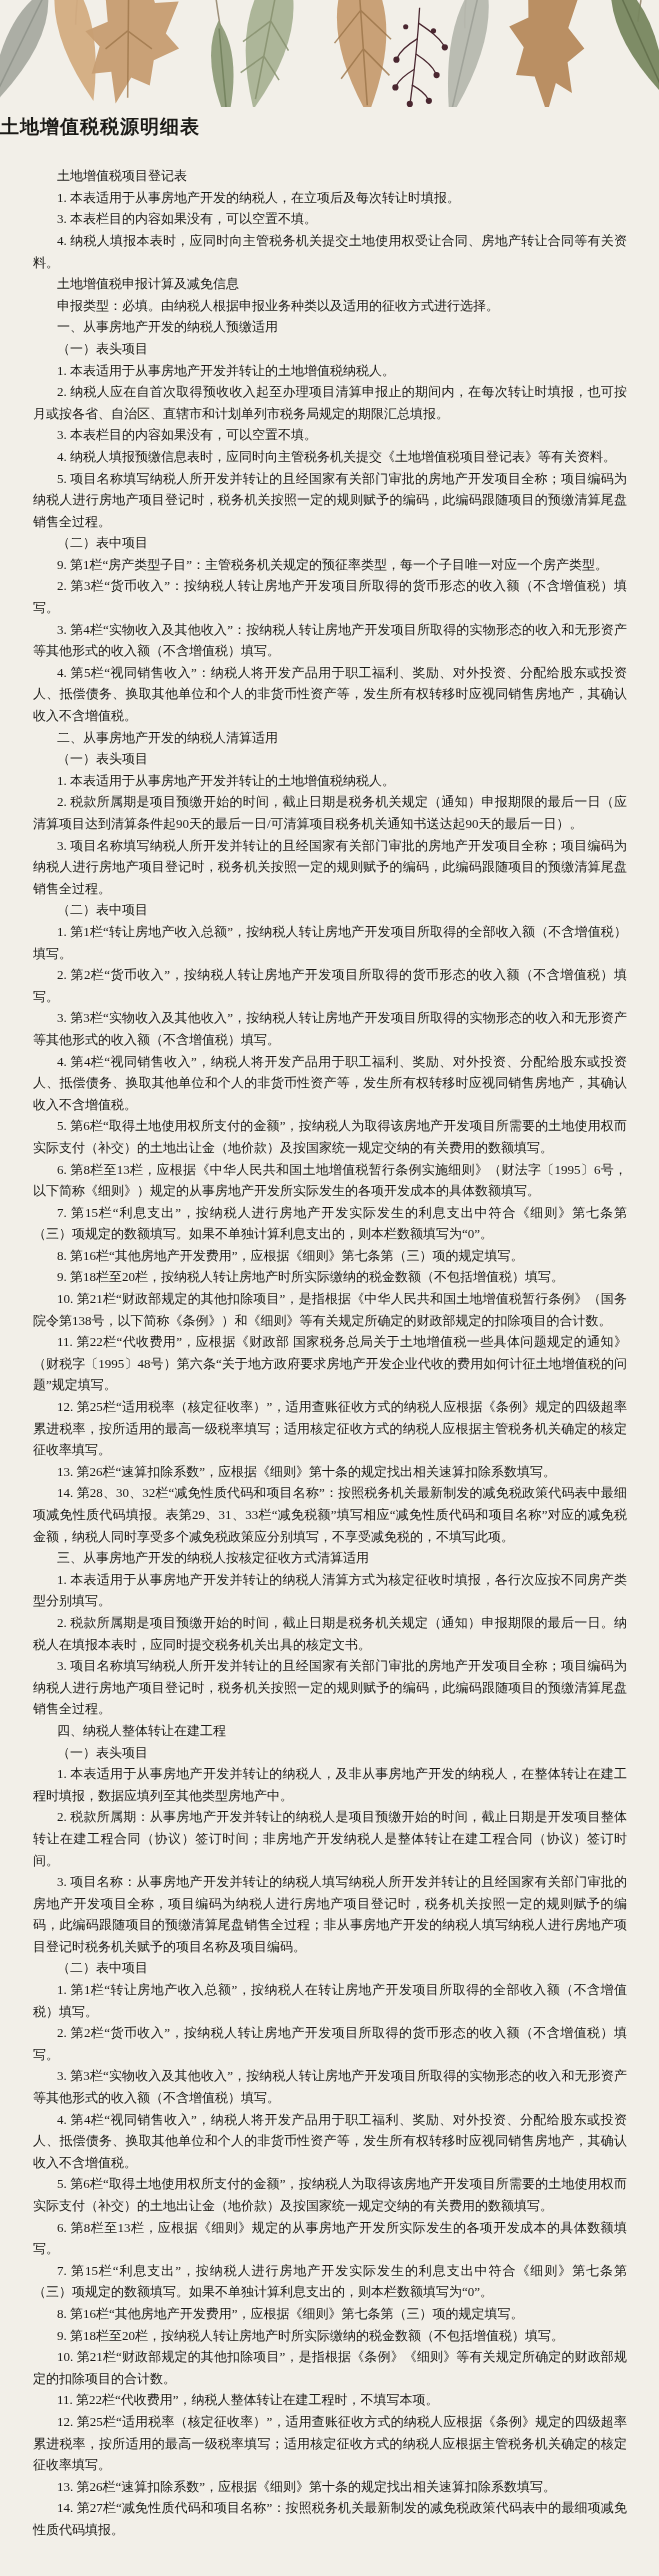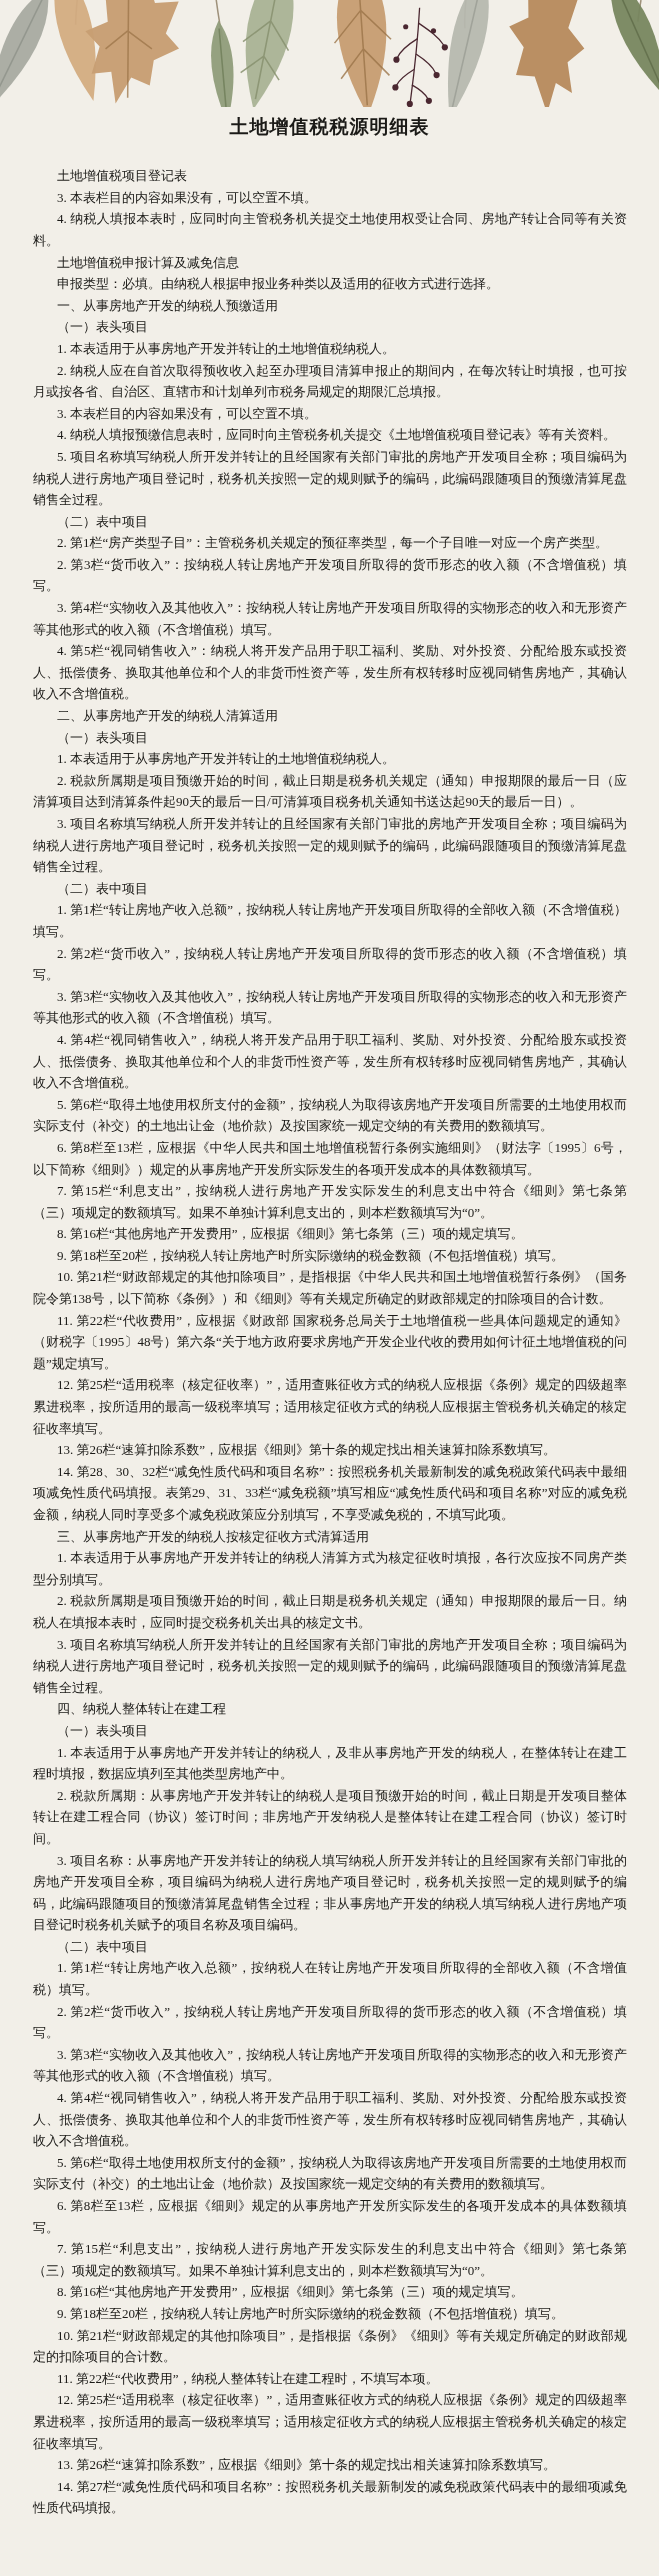--- a/index.html
+++ b/index.html
@@ -22,21 +22,20 @@
     height:4080px;
     margin:0 auto;
     background:var(--bg);
     overflow:hidden;
     font-family:"Liberation Serif","DejaVu Serif",serif;
     color:var(--ink);
   }
   .banner{width:659px;height:107px;display:block;}
   .doc-title{
     margin:6.2px 0 24px 0;
-    text-align:center;
     font-size:19px;
     line-height:28px;
     font-weight:bold;
     letter-spacing:1px;
   }
   .content{
     margin:0 33px;
     width:594px;
     font-size:13px;
     line-height:21.6px;
@@ -118,33 +117,34 @@
         <circle cx="842" cy="60" r="5"></circle>
         <circle cx="788" cy="52" r="5"></circle>
       </g>
     </g>
   </svg>
 
   <h1 class="doc-title">土地增值税税源明细表</h1>
 
   <main class="content" id="content">
       <div class="h2">土地增值税项目登记表</div>
+      <div class="p">1. 本表适用于从事房地产开发的纳税人，在立项后及每次转让时填报。</div>
       <div class="p">3. 本表栏目的内容如果没有，可以空置不填。</div>
       <div class="p">4. 纳税人填报本表时，应同时向主管税务机关提交土地使用权受让合同、房地产转让合同等有关资料。</div>
       <div class="h2">土地增值税申报计算及减免信息</div>
       <div class="p">申报类型：必填。由纳税人根据申报业务种类以及适用的征收方式进行选择。</div>
       <div class="h3">一、从事房地产开发的纳税人预缴适用</div>
       <div class="sub">（一）表头项目</div>
       <div class="p">1. 本表适用于从事房地产开发并转让的土地增值税纳税人。</div>
       <div class="p">2. 纳税人应在自首次取得预收收入起至办理项目清算申报止的期间内，在每次转让时填报，也可按月或按各省、自治区、直辖市和计划单列市税务局规定的期限汇总填报。</div>
       <div class="p">3. 本表栏目的内容如果没有，可以空置不填。</div>
       <div class="p">4. 纳税人填报预缴信息表时，应同时向主管税务机关提交《土地增值税项目登记表》等有关资料。</div>
       <div class="p">5. 项目名称填写纳税人所开发并转让的且经国家有关部门审批的房地产开发项目全称；项目编码为纳税人进行房地产项目登记时，税务机关按照一定的规则赋予的编码，此编码跟随项目的预缴清算尾盘销售全过程。</div>
       <div class="sub">（二）表中项目</div>
-      <div class="p">2. 第1栏“房产类型子目”：主管税务机关规定的预征率类型，每一个子目唯一对应一个房产类型。</div>
+      <div class="p">9. 第1栏“房产类型子目”：主管税务机关规定的预征率类型，每一个子目唯一对应一个房产类型。</div>
       <div class="p">2. 第3栏“货币收入”：按纳税人转让房地产开发项目所取得的货币形态的收入额（不含增值税）填写。</div>
       <div class="p">3. 第4栏“实物收入及其他收入”：按纳税人转让房地产开发项目所取得的实物形态的收入和无形资产等其他形式的收入额（不含增值税）填写。</div>
       <div class="p">4. 第5栏“视同销售收入”：纳税人将开发产品用于职工福利、奖励、对外投资、分配给股东或投资人、抵偿债务、换取其他单位和个人的非货币性资产等，发生所有权转移时应视同销售房地产，其确认收入不含增值税。</div>
       <div class="h3">二、从事房地产开发的纳税人清算适用</div>
       <div class="sub">（一）表头项目</div>
       <div class="p">1. 本表适用于从事房地产开发并转让的土地增值税纳税人。</div>
       <div class="p">2. 税款所属期是项目预缴开始的时间，截止日期是税务机关规定（通知）申报期限的最后一日（应清算项目达到清算条件起90天的最后一日/可清算项目税务机关通知书送达起90天的最后一日）。</div>
       <div class="p">3. 项目名称填写纳税人所开发并转让的且经国家有关部门审批的房地产开发项目全称；项目编码为纳税人进行房地产项目登记时，税务机关按照一定的规则赋予的编码，此编码跟随项目的预缴清算尾盘销售全过程。</div>
       <div class="sub">（二）表中项目</div>
       <div class="p">1. 第1栏“转让房地产收入总额”，按纳税人转让房地产开发项目所取得的全部收入额（不含增值税）填写。</div>

